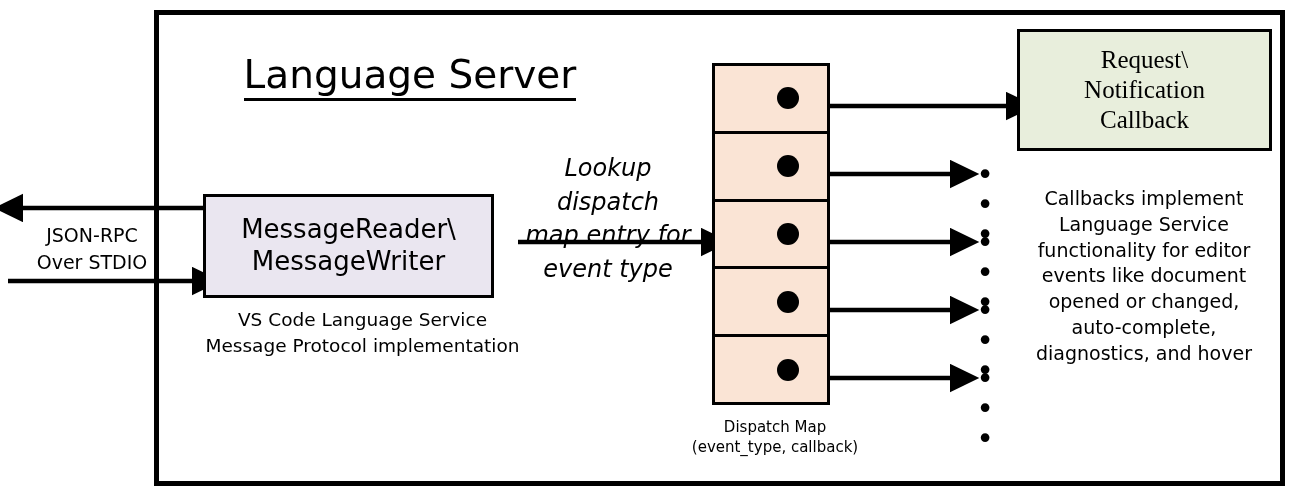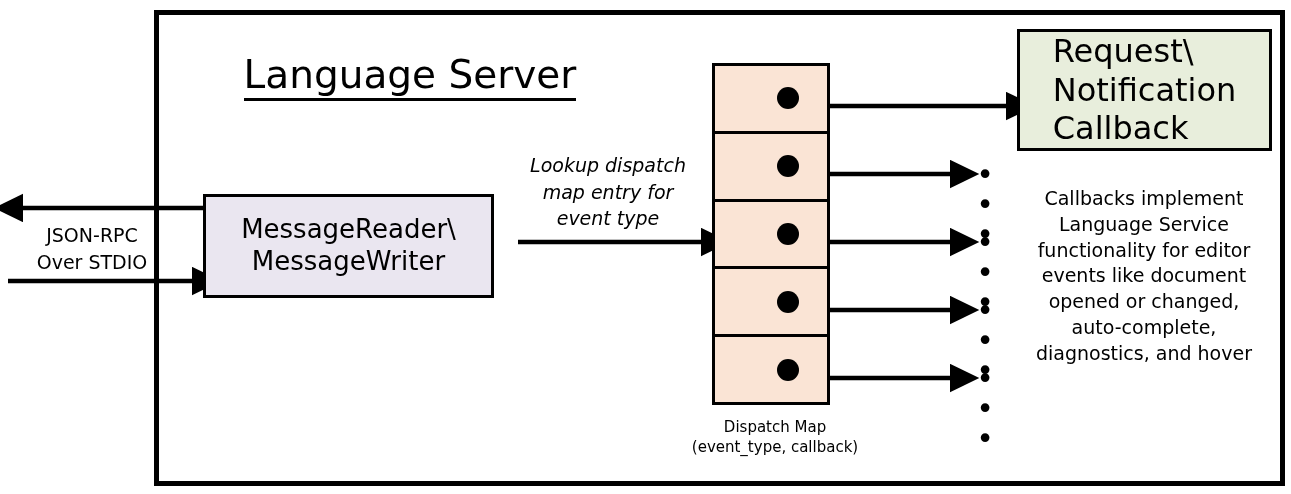--- a/index.html
+++ b/index.html
@@ -83,21 +83,21 @@
     top: 307px;
     width: 345px;
     font-size: 18.5px;
     line-height: 1.42;
   }
 
   .lookup-label {
     left: 513px;
     top: 152px;
     width: 190px;
-    font-size: 19px;
+    font-size: 24px;
     font-style: italic;
     line-height: 1.4;
   }
 
   
   .dmap {
     position: absolute;
     left: 712px;
     top: 63px;
     width: 118px;
@@ -152,24 +152,26 @@
     width: 255px;
     height: 122px;
     background: #E8EEDC;
     border: 3px solid #000000;
     box-sizing: border-box;
     display: flex;
     align-items: center;
     justify-content: center;
   }
   .cb-box .cb-text {
-    font-size: 32px;
+    font-size: 25px;
     line-height: 1.2;
+    text-align: center;
     color: #000;
     white-space: pre-line;
+    font-family: Liberation Serif, serif;
   }
 
   .cb-caption {
     left: 1008px;
     top: 186px;
     width: 272px;
     font-size: 19px;
     line-height: 1.36;
   }
 
@@ -215,20 +217,22 @@
 
   <div class="tx server-title"><span>Language Server</span></div>
 
   <div class="tx jsonrpc-label">JSON-RPC
 Over STDIO</div>
 
   <div class="mrw-box">
     <div class="mrw-text">MessageReader\
 MessageWriter</div>
   </div>
+  <div class="tx mrw-caption">VS Code Language Service
+Message Protocol implementation</div>
 
   <div class="tx lookup-label">Lookup dispatch
 map entry for
 event type</div>
 
   <div class="dmap">
     <div class="dmap-row">
         <span class="dmap-dot"></span>
       </div>
     <div class="dmap-row">

